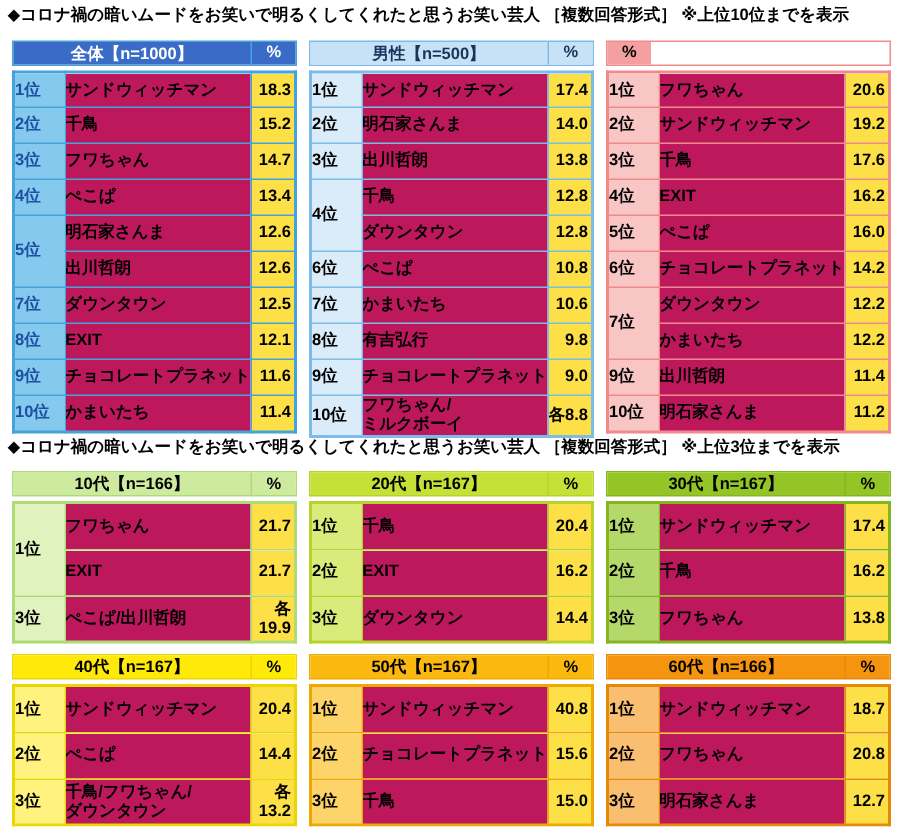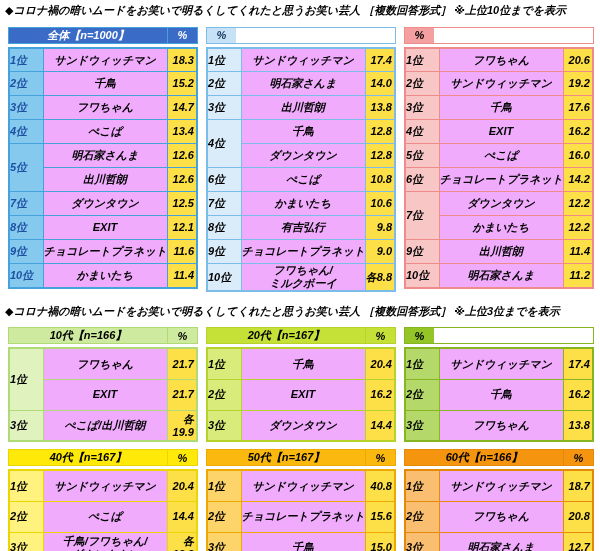--- a/index.html
+++ b/index.html
@@ -2,24 +2,24 @@
 <html><head>
 <meta charset="utf-8">
 <style>
   * { margin:0; padding:0; box-sizing:border-box; }
   html,body { background:#ffffff; }
   body {
     width:600px; height:551px; overflow:hidden;
     font-family:"Liberation Sans","DejaVu Sans",sans-serif;
     font-weight:bold; color:#000;
   }
-  .page { width:600px; height:530px; padding:4px 5px 0 5px;font-style:italic; }
+  .page { width:600px; height:530px; padding:4px 5px 0 5px; }
   .section-title { font-size:11px; line-height:1.25; margin:0 0 9px 0; white-space:nowrap; }
   .tables-grid { display:flex; flex-wrap:wrap; gap:7px 8px; margin-left:3px; }
-  #grid-0 { margin-bottom:13px; }
+  #grid-0 { }
   .rank-table { width:190px; }
   .t-head { display:flex; height:17px; border:1px solid var(--border); }
   .th-label {
     flex:1; background:var(--header-bg); color:var(--header-text);
     font-size:11px; display:flex; align-items:center; justify-content:center;
     border-right:1px solid var(--border); white-space:nowrap; overflow:hidden;
   }
   .th-pct {
     width:29px; background:var(--header-bg); color:var(--header-text);
     font-size:11px; display:flex; align-items:center; justify-content:center;
@@ -30,21 +30,21 @@
   }
   table.t-body td {
     border:1px solid var(--border); font-size:11px; font-weight:bold;
     line-height:1.15; overflow:hidden;
   }
   td.rank {
     width:34px; background:var(--rank-bg); color:var(--rank-text);
     white-space:nowrap;
   }
   td.name {
-    background:#f0abfc; text-align:center;
+    background:#be185d; text-align:left;
     white-space:pre-line; word-break:keep-all;
   }
   td.pct {
     width:30px; background:#fde047; text-align:right; padding-right:2px;
     white-space:pre-line; word-break:keep-all;
   }
   .sec-0 td { height:24px; }
   .sec-1 td { height:31px; }
 </style>
 </head>
@@ -107,20 +107,21 @@
             <tr>
               <td class="rank">10位</td>
               <td class="name">かまいたち</td>
               <td class="pct">11.4</td>
             </tr>
           </tbody>
         </table>
       </div>
       <div class="rank-table sec-0" style="--header-bg: #c7e2f6; --header-text: #16365c; --rank-bg: #daecfa; --rank-text: #000000; --border: #7cbce8;">
         <div class="t-head">
+          <div class="th-label">男性【n=500】</div>
           <div class="th-pct">%</div>
         </div>
         <table class="t-body">
           <tbody>
             <tr>
               <td class="rank">1位</td>
               <td class="name">サンドウィッチマン</td>
               <td class="pct">17.4</td>
             </tr>
             <tr>
@@ -276,20 +277,21 @@
             <tr>
               <td class="rank">3位</td>
               <td class="name">ダウンタウン</td>
               <td class="pct">14.4</td>
             </tr>
           </tbody>
         </table>
       </div>
       <div class="rank-table sec-1" style="--header-bg: #94c526; --header-text: #000000; --rank-bg: #b4d96a; --rank-text: #000000; --border: #85b51f;">
         <div class="t-head">
+          <div class="th-label">30代【n=167】</div>
           <div class="th-pct">%</div>
         </div>
         <table class="t-body">
           <tbody>
             <tr>
               <td class="rank">1位</td>
               <td class="name">サンドウィッチマン</td>
               <td class="pct">17.4</td>
             </tr>
             <tr>

